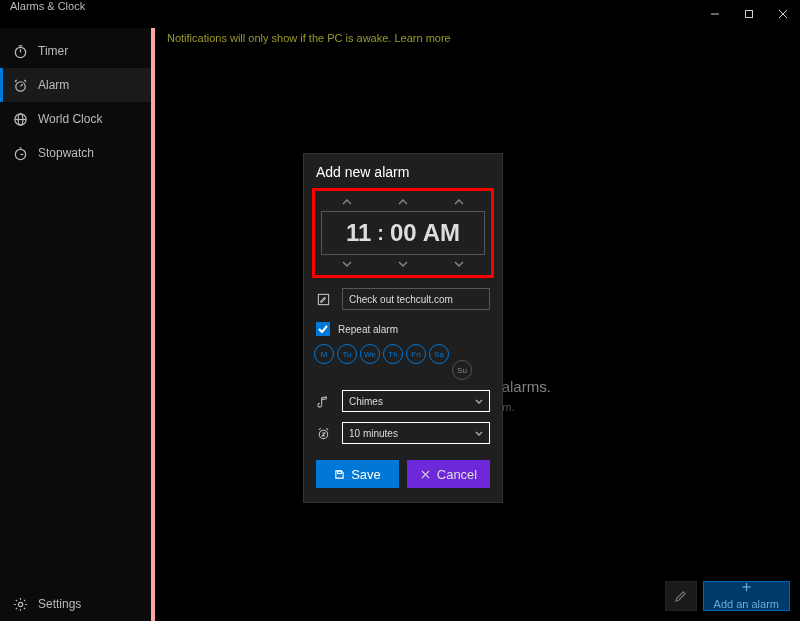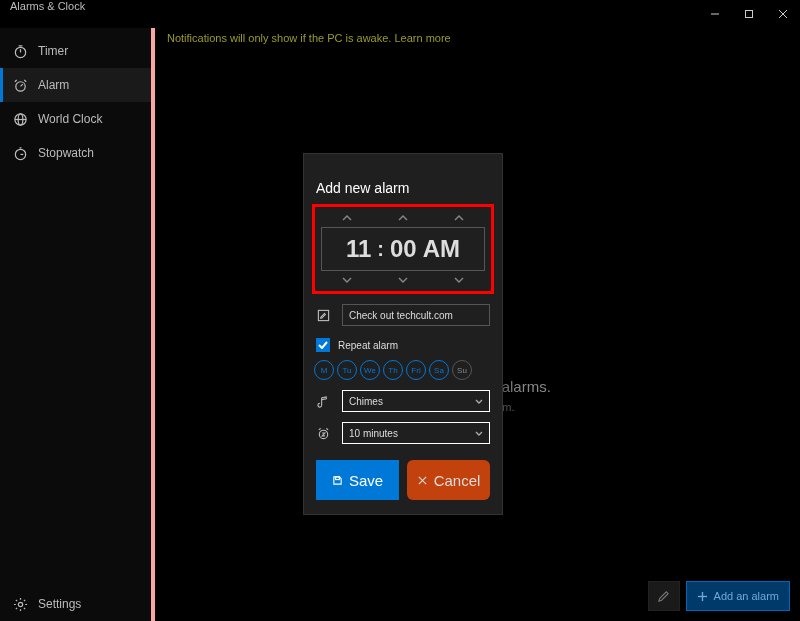--- a/index.html
+++ b/index.html
@@ -17,50 +17,50 @@
   .sideitem.active::before { content: ""; position: absolute; left: 0; top: 0; bottom: 0; width: 3px; background: #0078d7; }
   .sideicon { width: 16px; height: 16px; display: flex; align-items: center; justify-content: center; }
   .sideicon svg { width: 15px; height: 15px; stroke: #bbb; stroke-width: 1.3; fill: none; }
   .sidebar .spacer { flex: 1; }
   .main { flex: 1; position: relative; background: #000; }
   .notice { position: absolute; top: 4px; left: 12px; font-size: 11px; color: #9b9b2d; }
   .notice a { color: #9b9b2d; cursor: pointer; }
   .empty { position: absolute; top: 350px; left: 335px; color: #888; font-size: 15px; }
   .empty .sub { font-size: 11px; color: #666; margin-top: 6px; }
   .dialog { position: absolute; left: 148px; top: 125px; width: 200px; background: #1f1f1f; border: 1px solid #333; padding: 0 0 14px 0; box-shadow: 0 6px 20px rgba(0,0,0,.6); }
-  .dlgtitle { font-size: 14px; color: #fff; padding: 10px 12px 8px; font-weight: 400; margin-top: 16px; }
+  .dlgtitle { font-size: 14px; color: #fff; padding: 10px 12px 8px; font-weight: 400; }
   .timewrap { margin: 0 8px; border: 3px solid #ff0000; padding: 4px 4px; }
   .spinrow { display: flex; justify-content: space-around; height: 14px; }
   .chev { width: 40px; display: flex; align-items: center; justify-content: center; }
   .chev svg { width: 10px; height: 6px; stroke: #888; stroke-width: 1.4; fill: none; }
   .timebox { border: 1px solid #555; height: 44px; display: flex; align-items: center; justify-content: center; gap: 6px; margin: 2px 2px; }
   .timebox span { color: #ddd; font-size: 24px; font-weight: 700; }
   .colon { font-size: 20px !important; }
   .field { display: flex; align-items: center; gap: 12px; padding: 10px 12px 0; }
   .fieldicon { width: 14px; height: 14px; display: flex; align-items: center; justify-content: center; }
   .fieldicon svg { width: 13px; height: 13px; stroke: #bbb; stroke-width: 1.2; fill: none; }
   .txtinput { flex: 1; border: 1px solid #555; height: 22px; font-size: 10px; color: #ddd; display: flex; align-items: center; padding: 0 6px; background: transparent; }
   .chkrow { display: flex; align-items: center; gap: 8px; padding: 12px 12px 0; }
   .chk { width: 14px; height: 14px; background: #0078d7; display: flex; align-items: center; justify-content: center; }
   .chk svg { width: 10px; height: 8px; stroke: #fff; stroke-width: 2; fill: none; }
   .chklabel { font-size: 10px; color: #ddd; }
   .days { display: flex; gap: 3px; padding: 8px 10px 0; }
   .day { width: 20px; height: 20px; border-radius: 50%; border: 1px solid #0078d7; display: flex; align-items: center; justify-content: center; font-size: 8px; color: #0078d7; }
-  .day.off { border-color: #555; color: #888; }
+  .day.off { border-color: #555; color: #888; margin-top: 16px; }
   .select { flex: 1; border: 1px solid #ffffff; height: 22px; font-size: 10px; color: #ddd; display: flex; align-items: center; padding: 0 6px; background: transparent; justify-content: space-between; }
   .select svg { width: 8px; height: 5px; stroke: #aaa; stroke-width: 1.4; fill: none; }
   .btnrow { display: flex; gap: 8px; padding: 16px 12px 0; }
-  .btn { flex: 1; height: 40px; display: flex; align-items: center; justify-content: center; gap: 6px; font-size: 15px; }
+  .btn { flex: 1; height: 28px; display: flex; align-items: center; justify-content: center; gap: 6px; font-size: 13px; }
   .btn.primary { background: #0078d7; color: #fff; }
-  .btn.secondary { background: #c2410c; color: #ddd; border-radius: 6px; }
+  .btn.secondary { background: #6d28d9; color: #ddd; }
   .btn svg { width: 11px; height: 11px; stroke: currentColor; stroke-width: 1.2; fill: none; }
   .bottombar { position: absolute; right: 10px; bottom: 10px; display: flex; gap: 6px; align-items: center; }
   .editbtn { width: 32px; height: 30px; background: #1a1a1a; display: flex; align-items: center; justify-content: center; border: 1px solid #222; }
   .editbtn svg { width: 13px; height: 13px; stroke: #777; stroke-width: 1.2; fill: none; }
-  .addbtn { height: 30px; background: #003a6b; border: 1px solid #0066b8; color: #6fa9d8; display: flex; align-items: center; gap: 6px; padding: 0 10px; font-size: 11px; }
+  .addbtn { height: 30px; background: #003a6b; border: 1px solid #0066b8; color: #6fa9d8; display: flex; align-items: center; gap: 6px; padding: 0 10px; font-size: 11px; flex-direction: column; }
   .addbtn svg { width: 11px; height: 11px; stroke: #6fa9d8; stroke-width: 1.5; fill: none; }
 </style>
 </head>
 <body>
 
 <div class="app">
 
   <div class="titlebar">
     <span class="title">Alarms &amp; Clock</span>
     <div class="winbtns">

